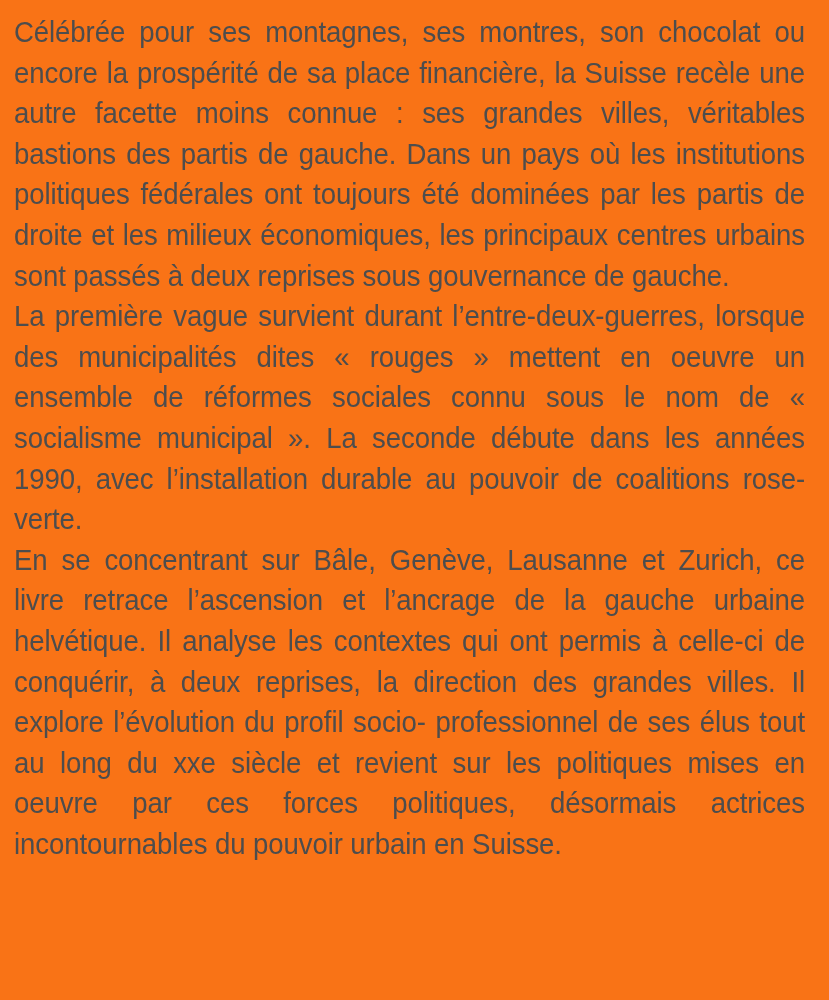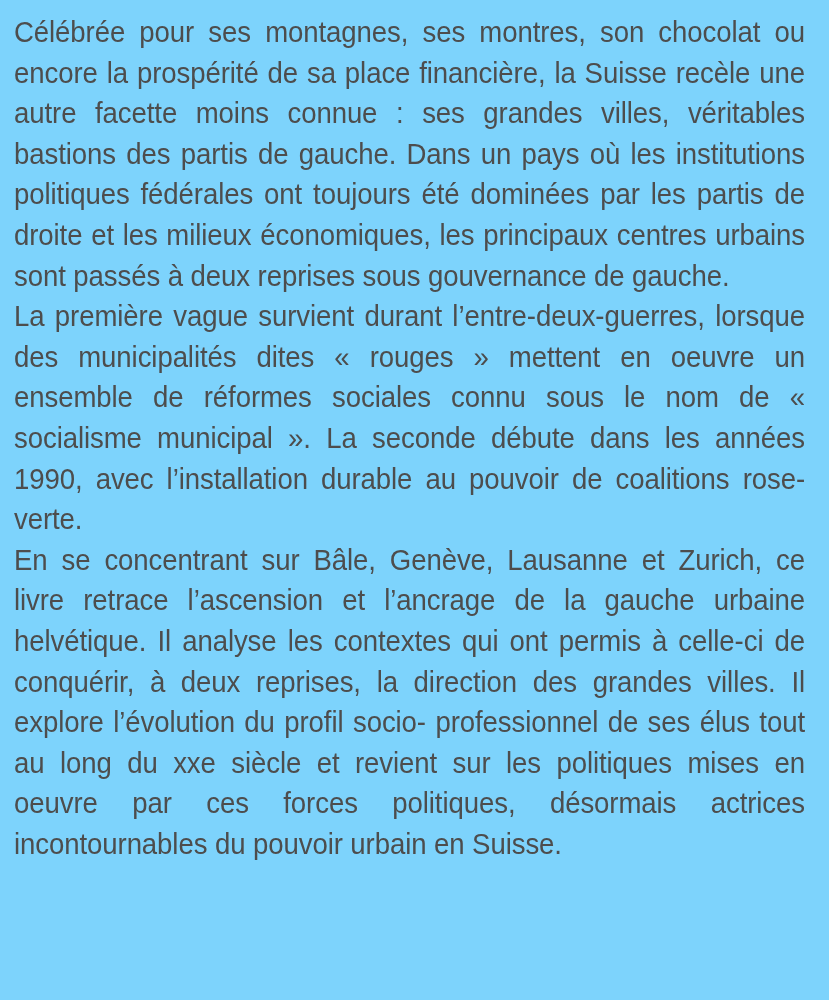--- a/index.html
+++ b/index.html
@@ -13,21 +13,21 @@
     width: 829px;
     height: 1000px;
     overflow: hidden;
     font-family: "Liberation Sans", "DejaVu Sans", sans-serif;
   }
 
   .page {
     position: relative;
     width: 829px;
     height: 1000px;
-    background: #7dd3fc;
+    background: #f97316;
     box-sizing: border-box;
   }
 
   .blurb {
     position: absolute;
     left: 14px;
     top: 12px;
     width: 791px;
     color: #4d4d4d;
     font-size: 29.5px;

